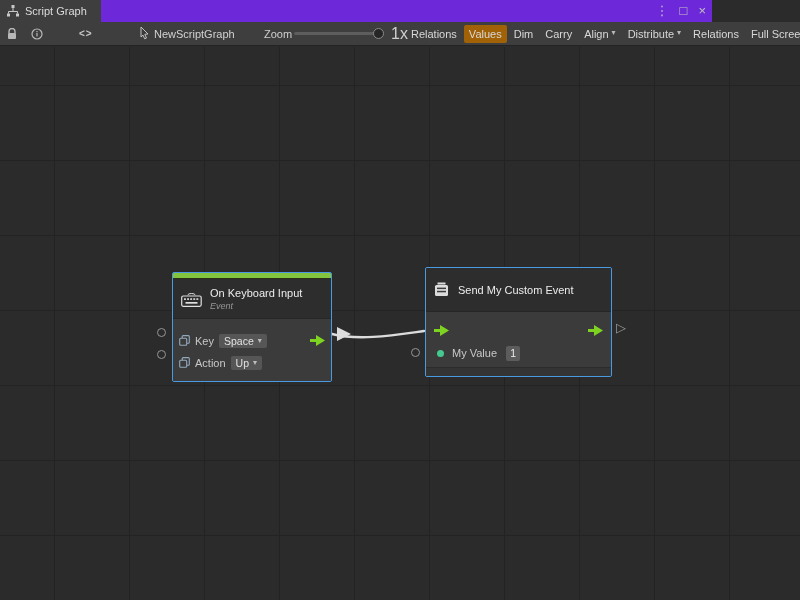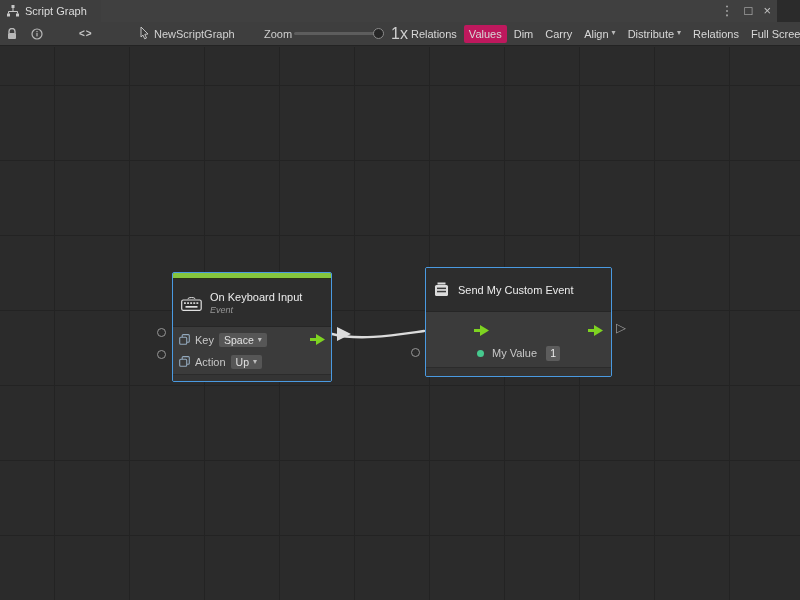--- a/index.html
+++ b/index.html
@@ -1,20 +1,20 @@
 <!DOCTYPE html>
 <html><head>
 <meta charset="utf-8">
 <style>
   * { margin:0; padding:0; box-sizing:border-box; }
   html,body { width:800px; height:600px; overflow:hidden; background:#2b2b2b;
               font-family:"Liberation Sans", sans-serif; }
 
   
-  .titlebar { position:absolute; top:0; left:0; width:777px; height:22px; background:#404040; }
+  .titlebar { position:absolute; top:0; left:0; width:712px; height:22px; background:#6d28d9; }
   .tab { position:absolute; left:0; top:0; height:22px; padding:0 14px 0 7px;
          background:#3e3e3e; display:flex; align-items:center; gap:6px;
          color:#dcdcdc; font-size:11px; }
   .win-controls { position:absolute; right:6px; top:0; height:22px; display:flex;
                   align-items:center; gap:11px; color:#c2c2c2; font-size:13px; }
   .win-controls span { cursor:default; line-height:22px; }
 
   
   .toolbar { position:absolute; top:22px; left:0; width:800px; height:24px;
              background:#3e3e3e; border-bottom:1px solid #232323; overflow:hidden; }
@@ -27,47 +27,47 @@
   .zoom-track { position:absolute; left:294px; top:10px; width:90px; height:3px;
                 background:#5d5d5d; border-radius:2px; }
   .zoom-knob { position:absolute; left:373px; top:6px; width:11px; height:11px;
                border-radius:50%; background:#262626; border:1px solid #8a8a8a; }
   .zoom-value { position:absolute; left:391px; top:0; height:23px; display:flex;
                 align-items:center; color:#cfcfcf; font-size:16px; }
   .btn-group { position:absolute; left:406px; top:0; height:23px; display:flex;
                align-items:center; gap:2px; white-space:nowrap; }
   .btn { display:flex; align-items:flex-start; gap:3px; padding:3px 5px; border-radius:2px;
          color:#d8d8d8; font-size:11px; cursor:default; }
-  .btn.active { background:#be185d; }
+  .btn.active { background:#a16207; }
   .btn .caret { font-size:8px; color:#b8b8b8; }
 
   
   .canvas { position:absolute; top:47px; left:0; width:800px; height:553px;
             background-color:#2b2b2b;
             background-image:
               linear-gradient(to right, #232323 1px, transparent 1px),
               linear-gradient(to bottom, #232323 1px, transparent 1px);
             background-size:75px 75px; background-position:54px 38px; }
   .wire-layer { position:absolute; left:0; top:0; }
 
   
   .node { position:absolute; border:1.5px solid #4a9ae1; border-radius:2px;
           background:#3b3b3b; overflow:hidden; }
   .node-left  { left:172px; top:225px; width:160px; height:110px; }
   .node-right { left:425px; top:220px; width:187px; height:110px; }
   .event-strip { height:6px; background:#84c53e; border-bottom:1px solid #283018; }
   .node-header { display:flex; align-items:center; gap:8px; padding:0 8px;
                  background:#2d2d2d; border-bottom:1px solid #262626; }
-  .node-left  .node-header { height:48px; }
+  .node-left  .node-header { height:40px; }
   .node-right .node-header { height:44px; }
   .node-title { font-size:11px; color:#ececec; }
   .node-subtitle { font-size:9px; color:#969696; margin-top:2px;font-style:italic; }
   .node-body { display:flex; flex-direction:column; gap:3px; background:#3b3b3b; }
-  .node-left  .node-body { padding:3px 6px; }
-  .node-right .node-body { padding:8px 8px 4px 8px;margin-left:40px; }
+  .node-left  .node-body { padding:12px 6px; }
+  .node-right .node-body { padding:8px 8px 4px 8px; }
   .port-row { display:flex; align-items:center; gap:5px; height:19px; }
   .node-right .port-row { height:20px; }
   .port-label { font-size:11px; color:#c8c8c8; }
   .spacer { flex:1; }
   .dropdown { display:inline-flex; align-items:center; gap:4px; background:#565656;
               border-radius:2px; padding:1px 5px; font-size:10.5px; color:#e2e2e2; cursor:default; }
   .dropdown .caret { font-size:8px; color:#bdbdbd; }
   .node-footer { flex:1; background:#343434; border-top:1px solid #2b2b2b; height:14px; }
   .value-input { width:14px; height:15px; background:#5c5c5c; border:none; border-radius:2px;
                  color:#eeeeee; font-size:10.5px; text-align:center; margin-left:4px;

